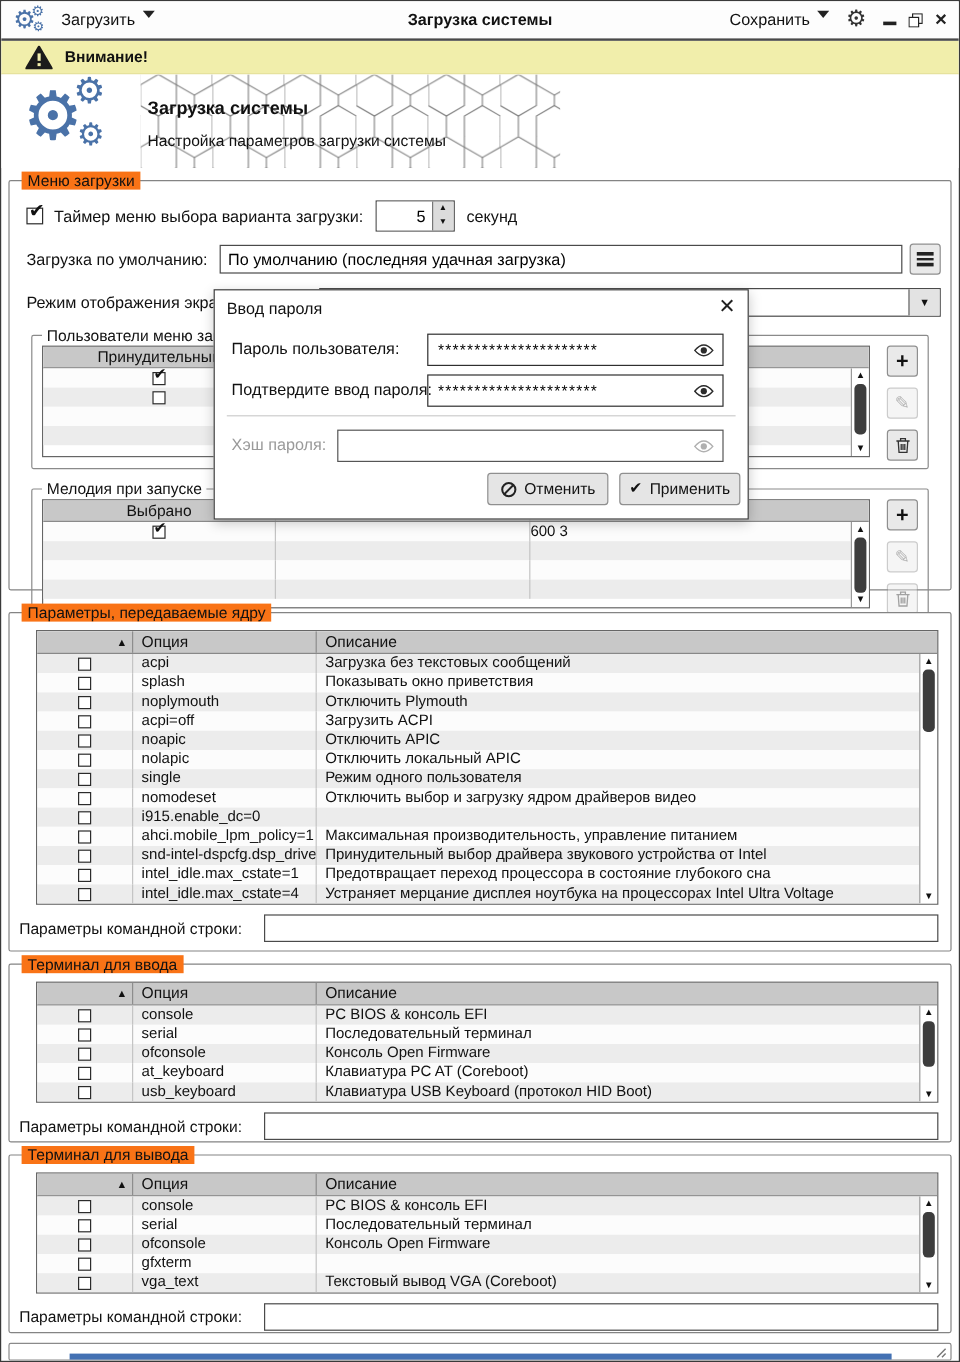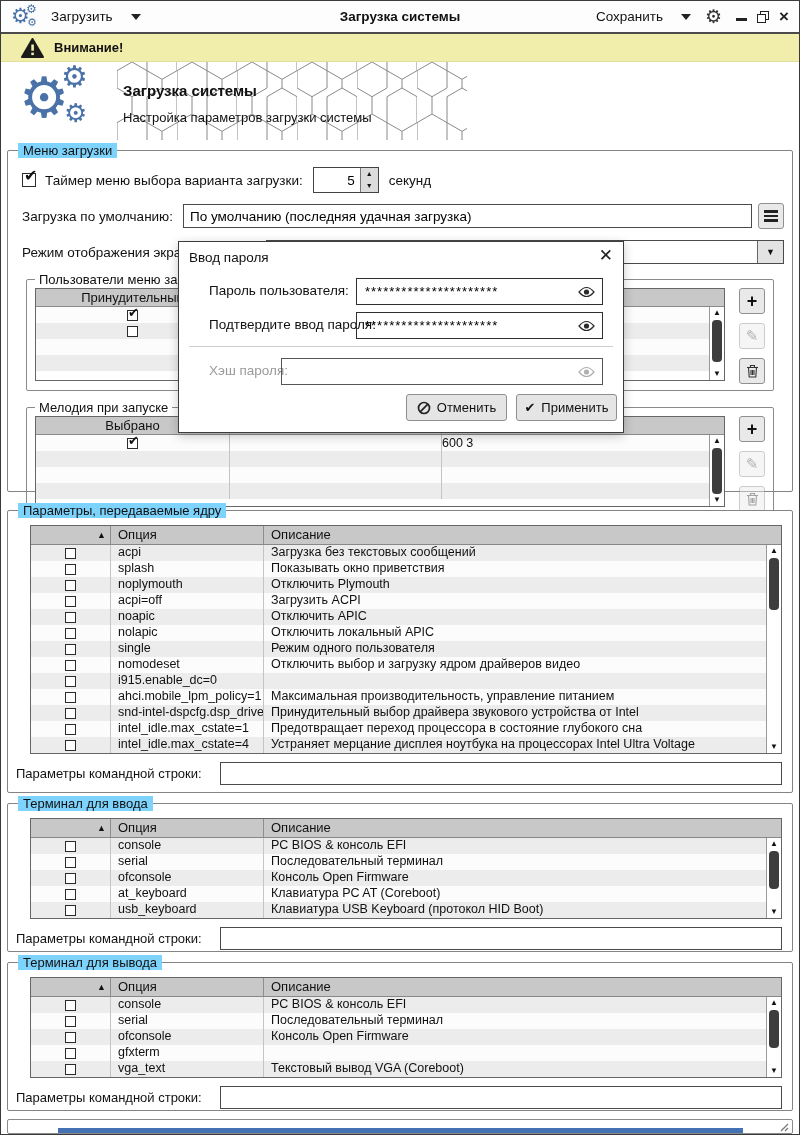--- a/index.html
+++ b/index.html
@@ -7,21 +7,21 @@
   body { font-family: "Liberation Sans", sans-serif; font-size:13px; color:#111; }
   .window { position:relative; width:800px; height:1135px; background:#fff;
             border:1px solid #3a3a3a; overflow:hidden; }
 
   
   .titlebar { height:33px; display:flex; align-items:center; padding:0 10px;
               background:#fdfdfd; border-bottom:2px solid #4a4a4a; position:relative; }
   .tb-left { display:flex; align-items:center; gap:10px; }
   .tb-title { position:absolute; left:0; right:0; text-align:center; font-weight:bold; font-size:13.5px; pointer-events:none; }
   .tb-right { margin-left:auto; display:flex; align-items:center; gap:14px; z-index:2; }
-  .menu-btn { display:flex; align-items:center; gap:18px; cursor:default; font-size:13.5px; }
+  .menu-btn { display:flex; align-items:flex-start; gap:6px; cursor:default; font-size:13.5px; }
   .caret { width:0; height:0; border-left:5px solid transparent; border-right:5px solid transparent; border-top:6px solid #222; display:inline-block; }
   .gearglyph { font-family:"DejaVu Sans", sans-serif; color:#333; font-size:19px; line-height:1; }
   .winctl { display:flex; align-items:center; gap:10px; }
   .ic-min { width:11px; height:3px; background:#222; margin-top:6px; }
   .ic-close { font-size:17px; line-height:1; color:#222; font-weight:bold; }
 
   
   .gears { position:relative; font-family:"DejaVu Sans",sans-serif; color:#4a72a8; }
   .gears span { position:absolute; line-height:1; }
   .gears-sm { width:30px; height:26px; }
@@ -39,21 +39,21 @@
   .hexes { position:absolute; left:116px; top:0; }
   .logo { position:absolute; left:18px; top:4px; width:86px; height:70px; }
   .gears-lg .g1 { font-size:56px; left:0; top:4px; }
   .gears-lg .g2 { font-size:30px; left:42px; top:-4px; }
   .gears-lg .g3 { font-size:26px; left:45px; top:34px; }
   .hd-title { position:absolute; left:122px; top:20px; font-size:15px; font-weight:bold; z-index:2; }
   .hd-sub { position:absolute; left:122px; top:48px; font-size:13px; z-index:2; }
 
   
   .fs { position:relative; border:1px solid #848484; border-radius:2px; margin:0 6px; background:#fff; }
-  .fs > .legend { position:absolute; top:-8px; left:10px; background:#7dd3fc; padding:0 5px; font-size:13px; z-index:3; }
+  .fs > .legend { position:absolute; top:-8px; left:10px; background:#f97316; padding:0 5px; font-size:13px; z-index:3; }
   .fs-inner { position:relative; border:1px solid #8a8a8a; border-radius:2px; margin:0 10px; }
   .fs-inner > .legend { position:absolute; top:-8px; left:8px; background:#fff; padding:0 4px; font-size:13px; z-index:3; }
 
   #fs-menu { margin-top:10px; height:342px; padding:12px 8px 8px 8px; }
 
   .formrow { display:flex; align-items:center; margin:4px 0 10px 6px; height:26px; }
   .cb { width:11px; height:11px; border:1.5px solid #2b2b2b; background:#fff; display:inline-block; position:relative; flex:none; }
   .cb.big { width:14px; height:14px; }
   .cb.on::after { content:"✔"; font-family:"DejaVu Sans",sans-serif; position:absolute; left:0; top:-7px; font-size:13px; color:#111; }
   .cb.big.on::after { font-size:16px; top:-8px; left:1px; }
@@ -127,21 +127,21 @@
   .statusbar { position:relative; margin:8px 6px 0; height:15px; border:1px solid #8a8a8a; border-radius:2px; background:#fff; }
   .grip { position:absolute; right:3px; bottom:1px; }
   .bottom-strip { position:absolute; left:57px; right:56px; bottom:1px; height:5px; background:#4371b3; }
 
   
   .modal { position:absolute; left:177px; top:240px; width:446px; height:192px; background:#fff;
            border:1px solid #3c3c3c; box-shadow:0 3px 10px rgba(0,0,0,.22); z-index:50; }
   .pd-title { position:absolute; left:10px; top:8px; font-size:13.5px; }
   .pd-close { position:absolute; right:10px; top:5px; font-size:17px; color:#222; line-height:1; }
   .pd-row { position:absolute; left:14px; right:14px; height:28px; }
-  .pd-row .plabel { position:absolute; left:16px; top:5px; font-size:13.5px;text-align:center; }
+  .pd-row .plabel { position:absolute; left:0; top:5px; font-size:13.5px;text-align:center; }
   .pd-input { position:absolute; left:163px; right:6px; top:0; height:27px; border:1.5px solid #2f2f2f; }
   .pd-input input { width:100%; height:100%; border:0; outline:0; font-family:inherit; font-size:13px;
                     letter-spacing:1px; padding:0 26px 0 8px; background:transparent; }
   .eye { position:absolute; right:7px; top:7px; }
   .pd-sep { position:absolute; left:10px; right:10px; top:104px; border-top:1px solid #ccc; }
   .pd-row.hash .plabel { color:#9a9a9a; }
   .pd-row.hash .pd-input { left:88px; border:1px solid #565656; }
   .pd-btn { position:absolute; top:152px; height:27px; width:101px; background:#e5e5e5; border:1px solid #8f8f8f;
             border-radius:3px; display:flex; align-items:center; justify-content:center; gap:6px; font-size:13px; }
   .pd-btn .chk { font-family:"DejaVu Sans",sans-serif; font-size:13px; }

